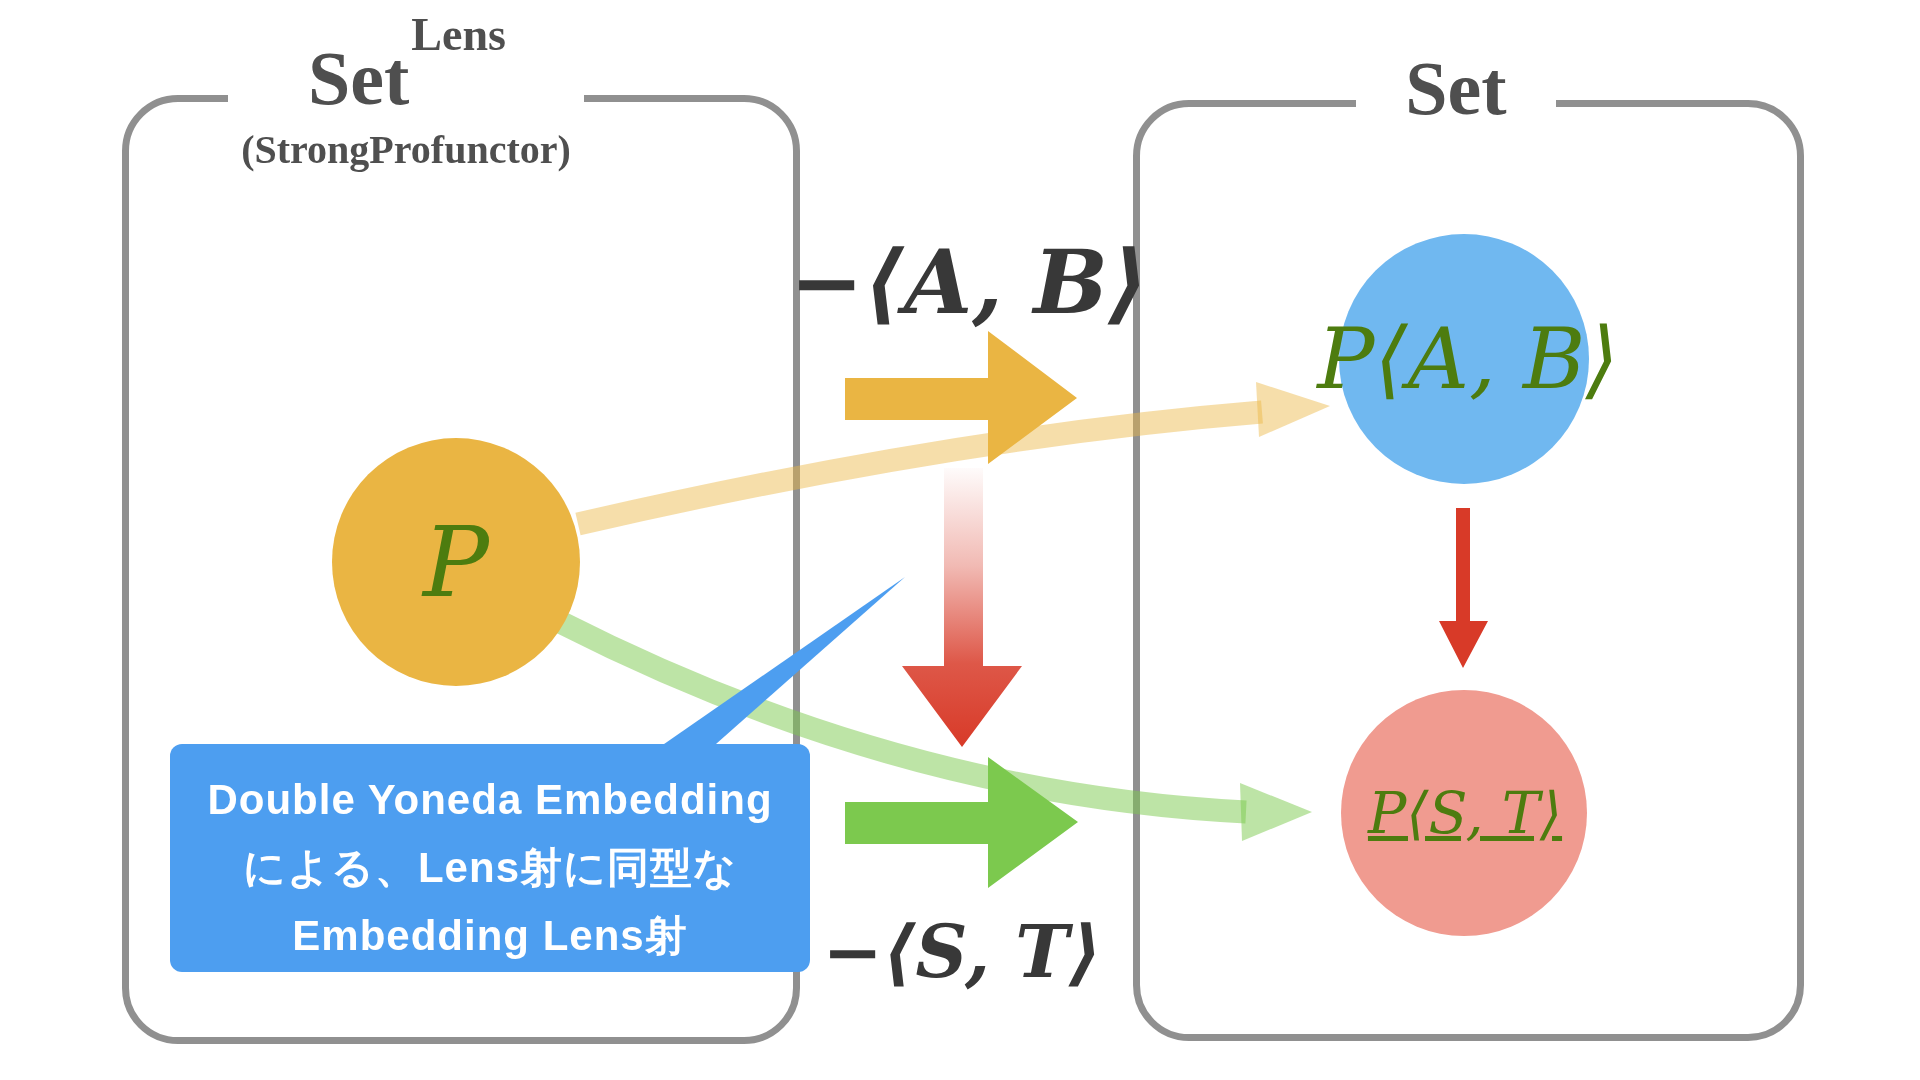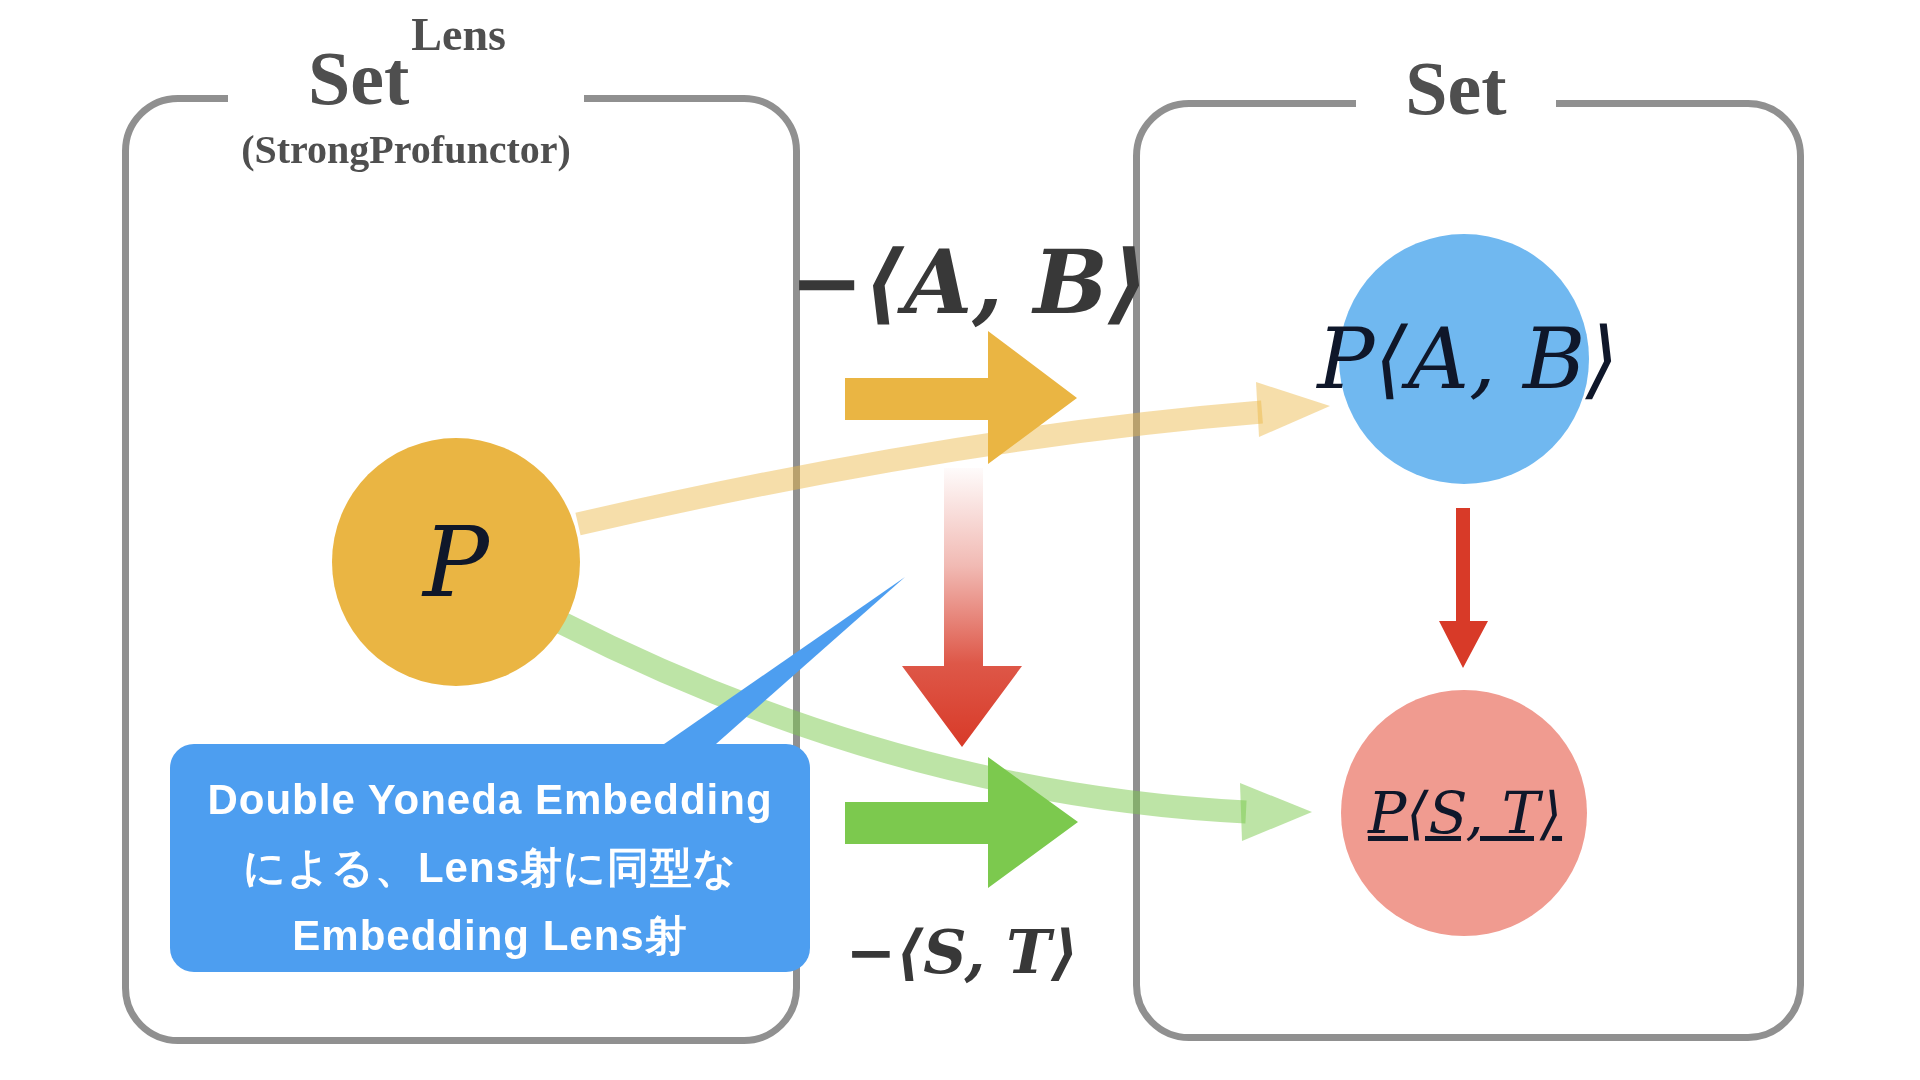--- a/index.html
+++ b/index.html
@@ -10,28 +10,28 @@
   .box-right{left:1133px;top:100px;width:657px;height:927px;}
   .overlay{position:absolute;left:0;top:0;width:1920px;height:1080px;z-index:2;}
   .title{position:absolute;z-index:3;background:#ffffff;text-align:center;
          font-family:"Liberation Serif","DejaVu Serif",serif;font-weight:bold;color:#4F4F4F;}
   .title-left{left:228px;top:14px;width:344px;padding:0 6px;}
   .title-left .main{font-size:76px;line-height:98px;}
   .title-left sup{font-size:46px;position:relative;top:-28px;left:2px;}
   .title-left .sub{font-size:40px;line-height:50px;margin-top:-2px;}
   .title-right{left:1356px;top:38px;width:200px;font-size:76px;line-height:100px;}
   .math{font-family:"DejaVu Serif","Liberation Serif",serif;font-style:italic;}
-  .node-label{position:absolute;z-index:3;text-align:center;white-space:nowrap;color:#0f172a;}
+  .node-label{position:absolute;z-index:3;text-align:center;white-space:nowrap;color:#4d7c0f;}
   .label-p{left:331px;top:495px;width:250px;font-size:98px;line-height:134px;}
   .label-pab{left:1288px;top:299px;width:360px;font-size:85px;line-height:120px;}
   .label-pst{left:1285px;top:753px;width:360px;font-size:57px;line-height:120px;text-decoration:underline;}
   .arrow-label{position:absolute;z-index:3;text-align:center;white-space:nowrap;color:#383838;font-weight:bold;}
   .label-ab{left:790px;top:221px;width:350px;font-size:88px;line-height:122px;}
-  .label-st{left:787px;top:891px;width:350px;font-size:60px;line-height:122px;}
-  .bubble{position:absolute;left:170px;top:744px;width:640px;height:228px;border-radius:24px;
+  .label-st{left:787px;top:891px;width:350px;font-size:72px;line-height:122px;}
+  .bubble{position:absolute;left:170px;top:744px;width:640px;height:228px;border-radius:12px;
           z-index:4;color:#ffffff;text-align:center;padding-top:22px;box-sizing:border-box;}
   .bubble .line{font-size:42px;line-height:68px;font-weight:bold;letter-spacing:1px;}
 </style>
 </head>
 <body>
 
 <div class="canvas">
 
   <div class="cat-box box-left"></div>
   <div class="cat-box box-right"></div>

